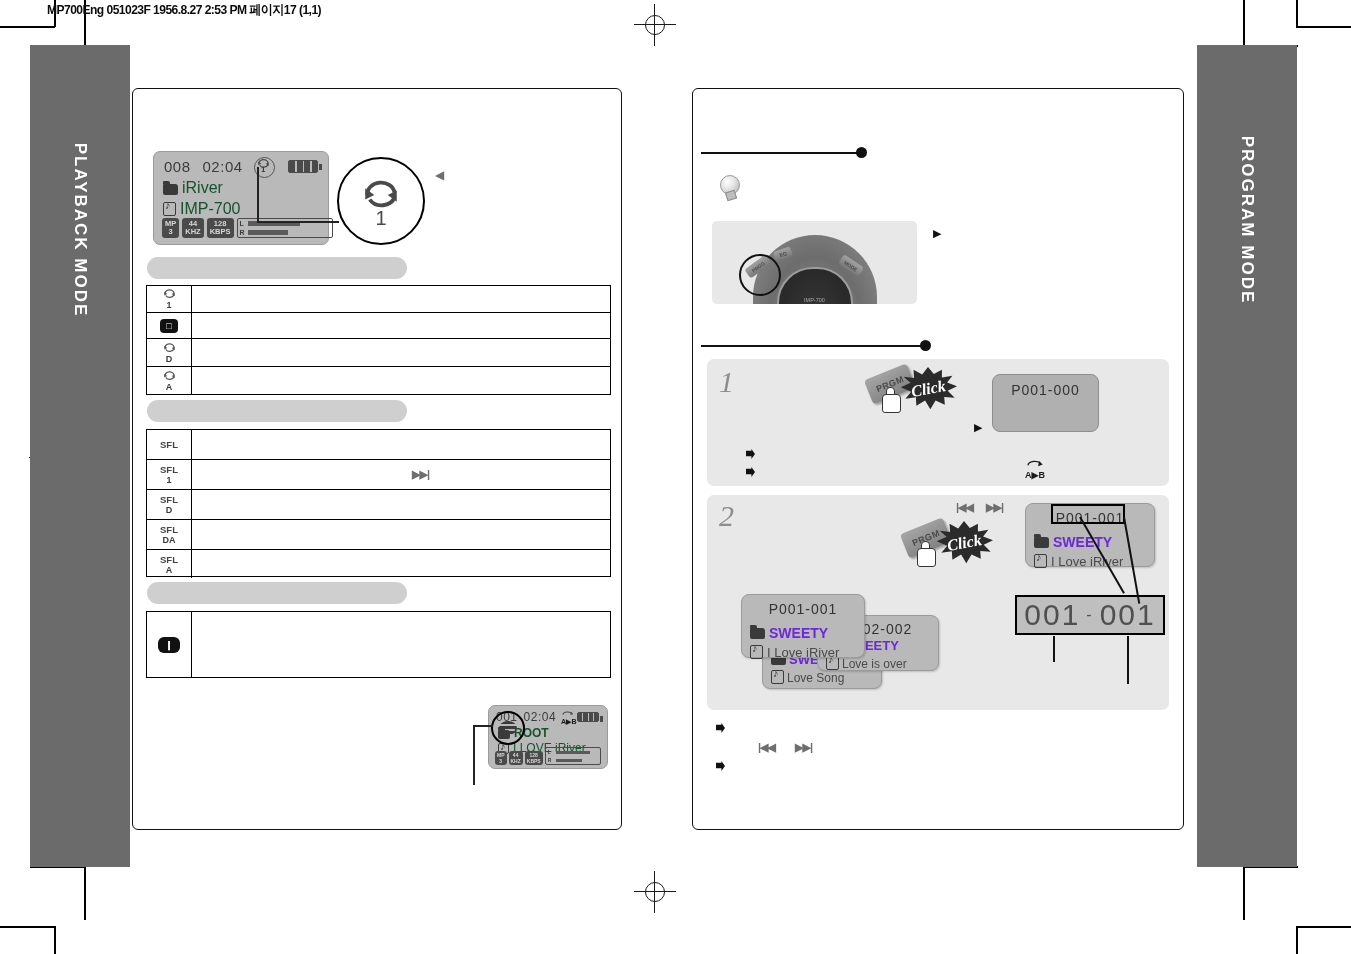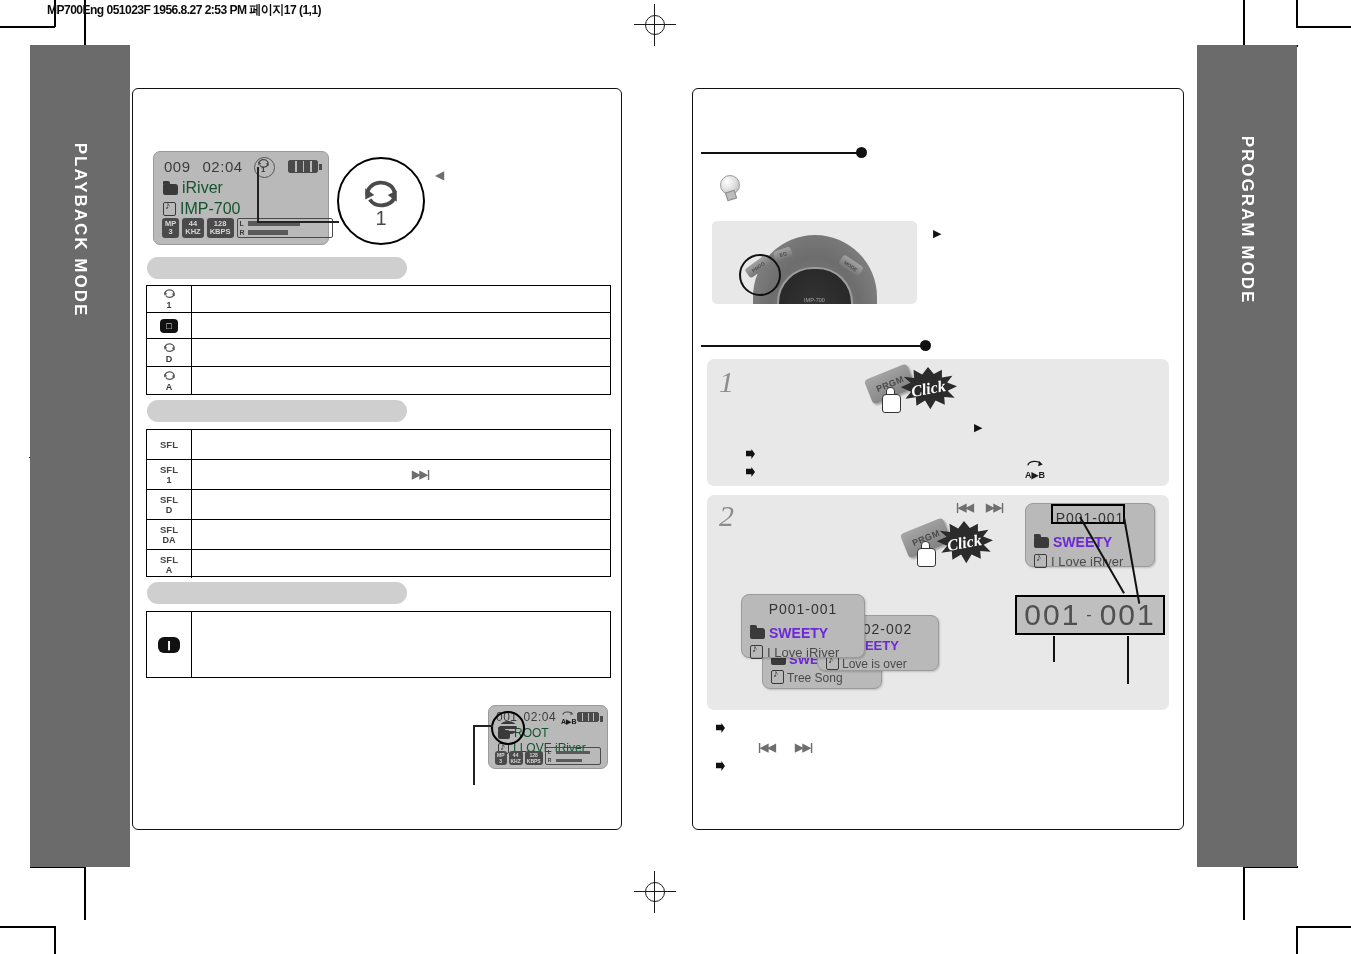--- a/index.html
+++ b/index.html
@@ -346,21 +346,21 @@
   </div>
 
   <div class="sidebar right" style="left:1197px;top:45px;width:100px;height:822px;">
     <div class="vtext" style="top:175px;">PROGRAM MODE</div>
   </div>
 
   <div class="panel" style="left:132px;top:88px;width:488px;height:740px;">
 
     <div class="lcd" style="left:20px;top:62px;width:176px;height:94px;">
       <div class="row1">
-        <span>009</span><span class="tm">02:04</span>
+        <span>008</span><span class="tm">02:04</span>
       </div>
       <div class="repeat-badge">
         <svg width="15" height="15" viewBox="0 0 20 20" style="position:absolute;left:1px;top:-1px;">
           <path d="M4 9 A6 5 0 0 1 16 8" stroke="#4a4a4a" stroke-width="1.6" fill="none"></path>
           <path d="M16 10 A6 5 0 0 1 5 11" stroke="#4a4a4a" stroke-width="1.6" fill="none"></path>
           <polygon points="3,6 7,9 3,11" fill="#4a4a4a"></polygon>
           <polygon points="17,12 13,9 17,7" fill="#4a4a4a"></polygon>
         </svg>
         <span style="position:absolute;left:6px;top:7px;font-size:8px;font-weight:bold;color:#3a3a3a;">1</span>
       </div>
@@ -517,21 +517,21 @@
       </div>
       <div class="ab-ico" style="left:72px;top:5px;font-size:7px;">
         <svg width="13" height="7" viewBox="0 0 20 11" style="display:block;">
             <path d="M3 6 A7 4 0 0 1 17 5" stroke="#4a4a4a" stroke-width="1.6" fill="none"></path>
             <polygon points="16,1 19,5 14,6" fill="#4a4a4a"></polygon>
           </svg>
         <span>A▶B</span>
       </div>
       <div class="batt" style="right:8px;top:6px;width:22px;height:10px;"></div>
 
-      <div class="line" style="top:20px;font-size:12px;">
+      <div class="line" style="top:20px;font-size:12px;font-weight:bold;">
         <span class="gly folder-ico" style="width:12px;height:9px;"></span><span>ROOT</span>
       </div>
       <div class="line" style="top:35px;font-size:12px;">
         <span class="gly note-ico" style="width:11px;height:11px;"></span><span>I LOVE iRiver</span>
       </div>
 
       <div class="tagrow" style="left:6px;bottom:3px;gap:2px;">
         <div class="tag" style="font-size:5px;line-height:6px;padding:1px 2px;">
           <div>MP</div>
             <div>3</div>
@@ -607,20 +607,23 @@
         <div class="finger"></div>
           <div class="palm"></div>
       </div>
       <div class="starburst" style="left:192px;top:8px;">
         <div class="poly"></div>
         <div class="ctext">Click</div>
       </div>
 
       <div class="tiny-ico" style="left:267px;top:62px;color:#111;font-size:11px;">▶</div>
 
+      <div class="lcd-dark" style="left:285px;top:15px;width:107px;height:58px;">
+        <div class="ptitle">P001-000</div>
+      </div>
 
       <div class="mini-bullet" style="left:39px;top:90px;"></div>
       <div class="mini-bullet" style="left:39px;top:108px;"></div>
 
       <div class="ab-ico" style="left:318px;top:101px;">
         <svg width="19" height="10" viewBox="0 0 20 11" style="display:block;margin:0 auto;">
           <path d="M3 6 A7 4 0 0 1 17 5" stroke="#1b1b1b" stroke-width="1.5" fill="none"></path>
           <polygon points="15,1 19,5 14,7" fill="#1b1b1b"></polygon>
         </svg>
         <span>A▶B</span>
@@ -655,21 +658,21 @@
         </div>
       </div>
       <div class="callout-box" style="left:344px;top:9px;width:74px;height:20px;"></div>
 
       <div class="lcd-sm" style="left:55px;top:142px;width:120px;height:52px;">
         <div class="t" style="top:4px;"></div>
         <div class="l2" style="top:14px;font-size:13px;">
           <span class="folder-ico" style="vertical-align:-1px;margin-right:3px;"></span><span>SWEE</span>
         </div>
         <div class="l3" style="top:32px;font-size:12px;">
-          <span class="note-ico" style="vertical-align:-2px;margin-right:3px;"></span><span>Tree Song</span>
+          <span class="note-ico" style="vertical-align:-2px;margin-right:3px;"></span><span>Love Song</span>
         </div>
       </div>
 
       <div class="lcd-sm" style="left:110px;top:120px;width:122px;height:56px;">
         <div class="t" style="top:5px;">P002-002</div>
         <div class="l2" style="top:22px;font-size:13px;">
           <span class="folder-ico" style="vertical-align:-1px;margin-right:3px;"></span><span>SWEETY</span>
         </div>
         <div class="l3" style="top:40px;font-size:12px;">
           <span class="note-ico" style="vertical-align:-2px;margin-right:3px;"></span><span>Love is over</span>

